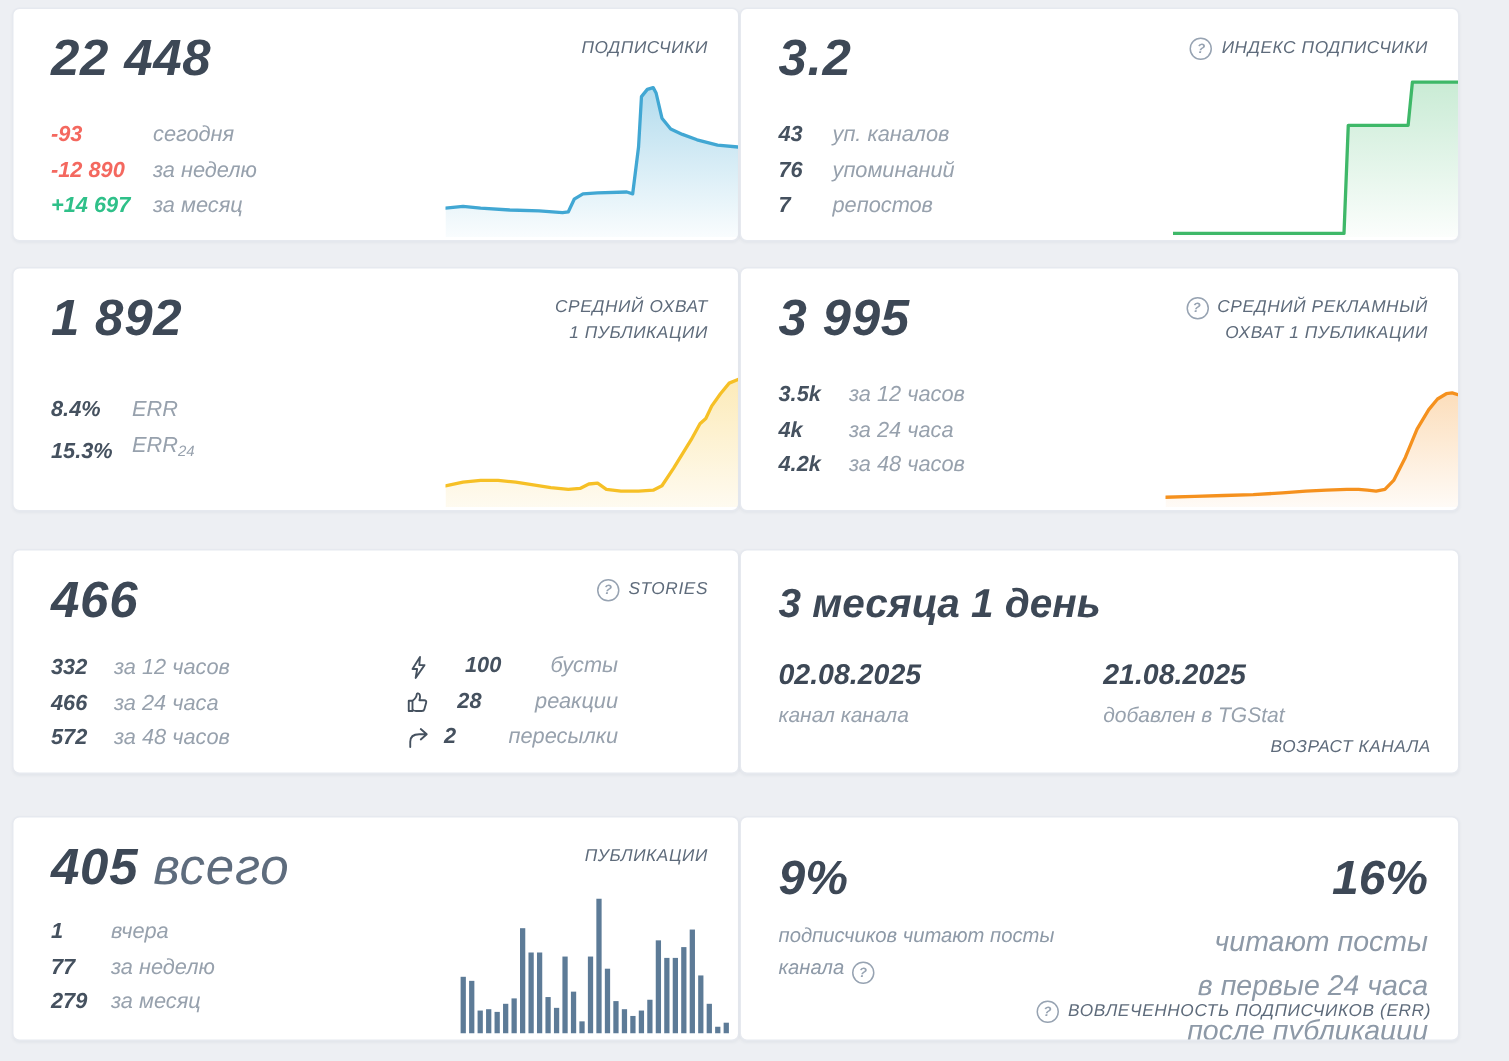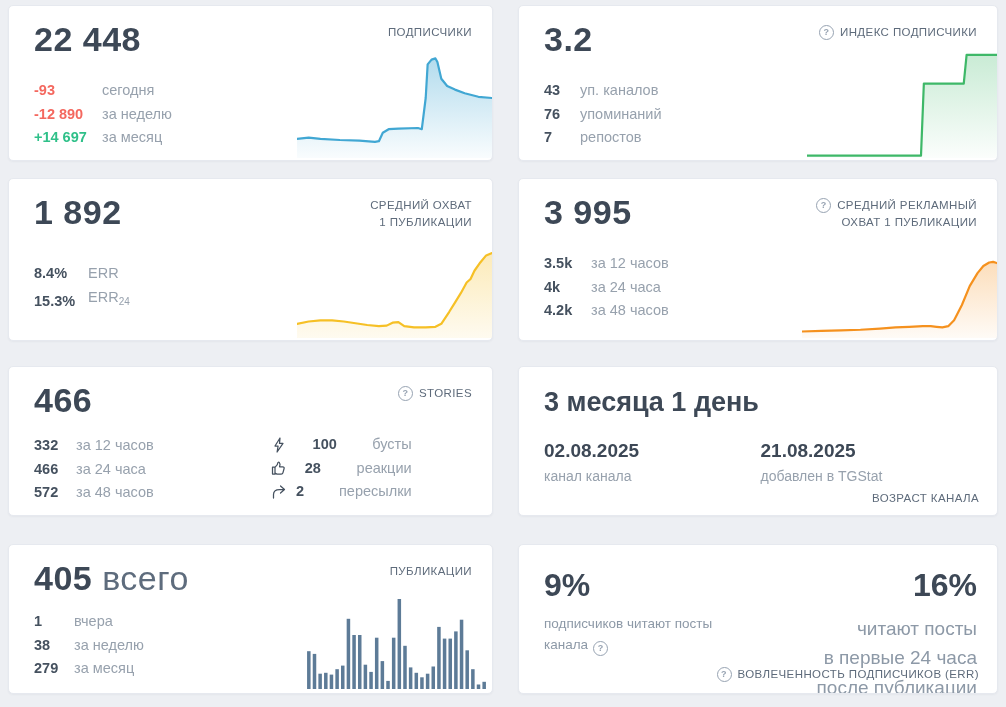--- a/index.html
+++ b/index.html
@@ -3,21 +3,21 @@
 <meta charset="utf-8">
 <style>
   html,body{margin:0;padding:0;}
   body{
     width:1006px;height:707px;overflow:hidden;
     background:#edeff3;
     font-family:"Liberation Sans", sans-serif;
     -webkit-font-smoothing:antialiased;
   }
   .wrap{padding:5px 8px;}
-  .row{display:grid;grid-template-columns:485px 480px;gap:25px;}
+  .row{display:grid;grid-template-columns:485px 480px;font-style:italic;}
   .mb17{margin-bottom:17px}.mb25{margin-bottom:25px}.mb28{margin-bottom:28px}
   .card{
     position:relative;background:#fff;border:1px solid #e6e9ef;border-radius:5px;
     box-shadow:0 1px 2px rgba(60,70,90,.05);overflow:hidden;
     padding:14px 20px 10px 25px;box-sizing:border-box;
   }
   .h156{height:156px}.h163{height:163px}.h150{height:150px}
   .num{font-size:34px;font-weight:700;color:#3d4856;line-height:1.15;letter-spacing:.5px;}
   .num .suffix{font-weight:400;color:#5e6c7d;}
   .hdr{
@@ -287,21 +287,21 @@
       <div class="num"><span>405</span> <span class="suffix">всего</span></div>
       <div class="hdr">
         <span>ПУБЛИКАЦИИ</span>
       </div>
       <div class="stats" style="margin-top:12px">
         <div class="srow">
           <span class="sval w40">1</span>
           <span class="slab">вчера</span>
         </div>
         <div class="srow">
-          <span class="sval w40">38</span>
+          <span class="sval w40">77</span>
           <span class="slab">за неделю</span>
         </div>
         <div class="srow">
           <span class="sval w40">279</span>
           <span class="slab">за месяц</span>
         </div>
       </div>
       <div class="bars">
           <svg viewBox="0 0 100 100" preserveAspectRatio="none">
             <rect x="0.59" y="58.00" width="1.94" height="42.00" fill="#5d7b97"></rect>

